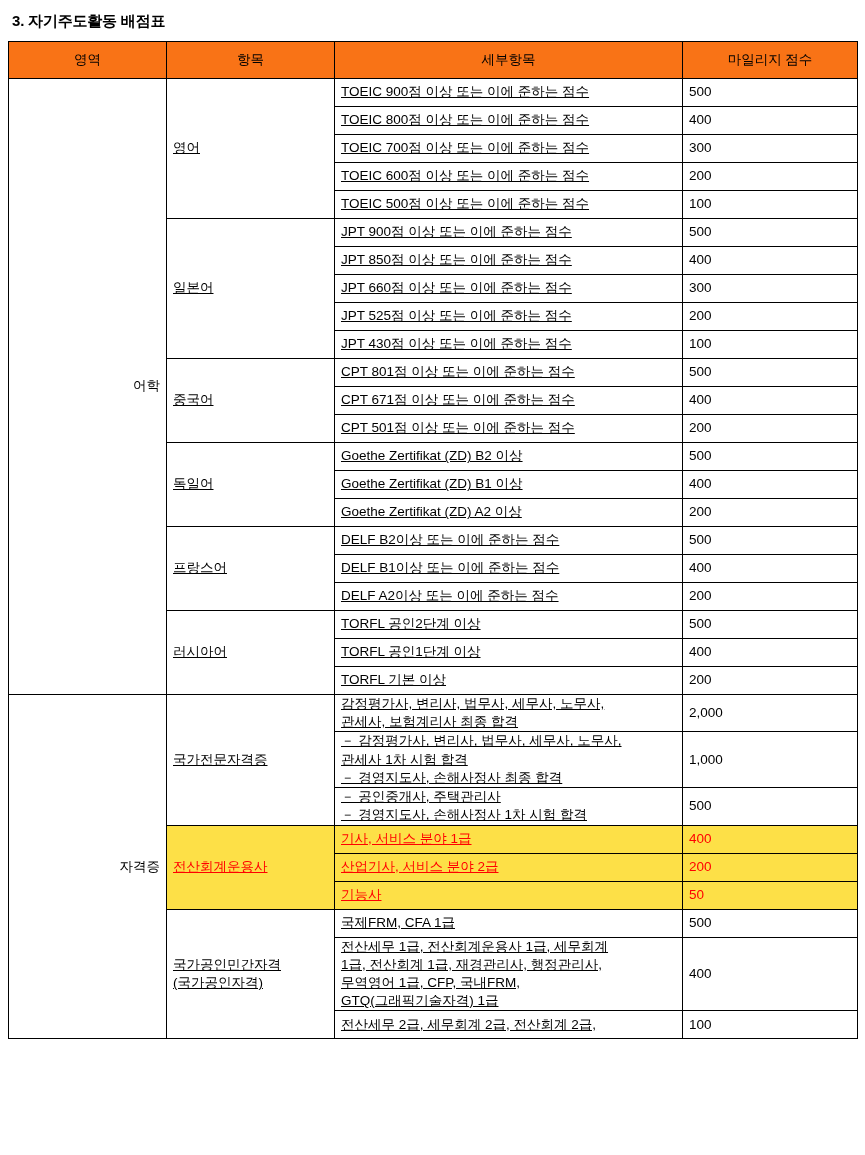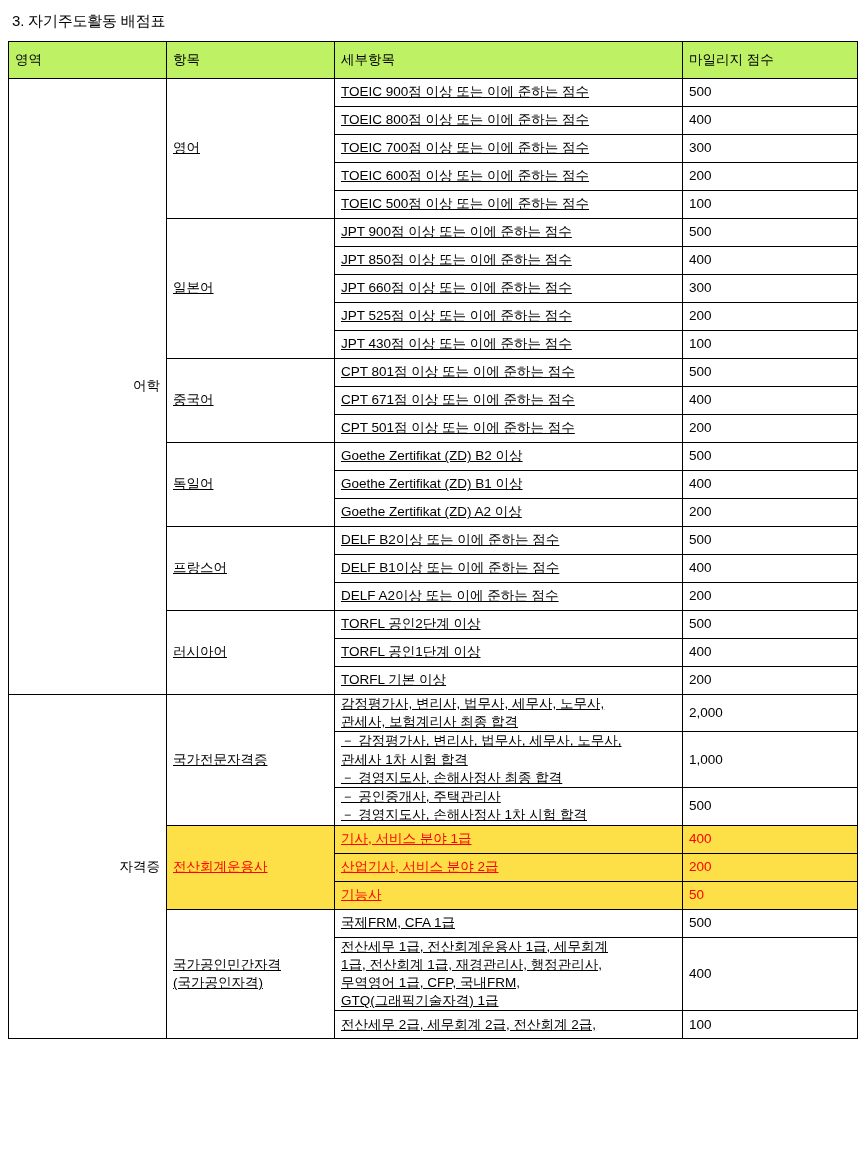--- a/index.html
+++ b/index.html
@@ -16,44 +16,45 @@
   }
   .page {
     width: 865px;
     height: 1155px;
     box-sizing: border-box;
     padding: 10px 8px 0 8px;
     position: relative;
   }
   .doc-title {
     font-size: 15px;
-    font-weight: normal;
+    font-weight: bold;
     margin: 2px 0 10px 4px;
     letter-spacing: -0.2px;
   }
   table.score-table {
     border-collapse: collapse;
     width: 849px;
     table-layout: fixed;
   }
   table.score-table th,
   table.score-table td {
     border: 1px solid #000000;
     font-size: 13.5px;
     font-weight: normal;
     padding: 0 6px;
     vertical-align: middle;
     line-height: 1.35;
   }
   thead th {
-    background: #bef264;
-    text-align: left;
+    background: #f97316;
+    text-align: center;
     height: 36px;
     font-weight: bold;
     font-size: 14px;
+    font-family: Liberation Serif, serif;
   }
   .col-area { width: 158px; }
   .col-item { width: 168px; }
   .col-detail { width: 348px; }
   .col-score { width: 175px; }
 
   td.area-cell {
     text-align: right;
     font-size: 14px;
   }

